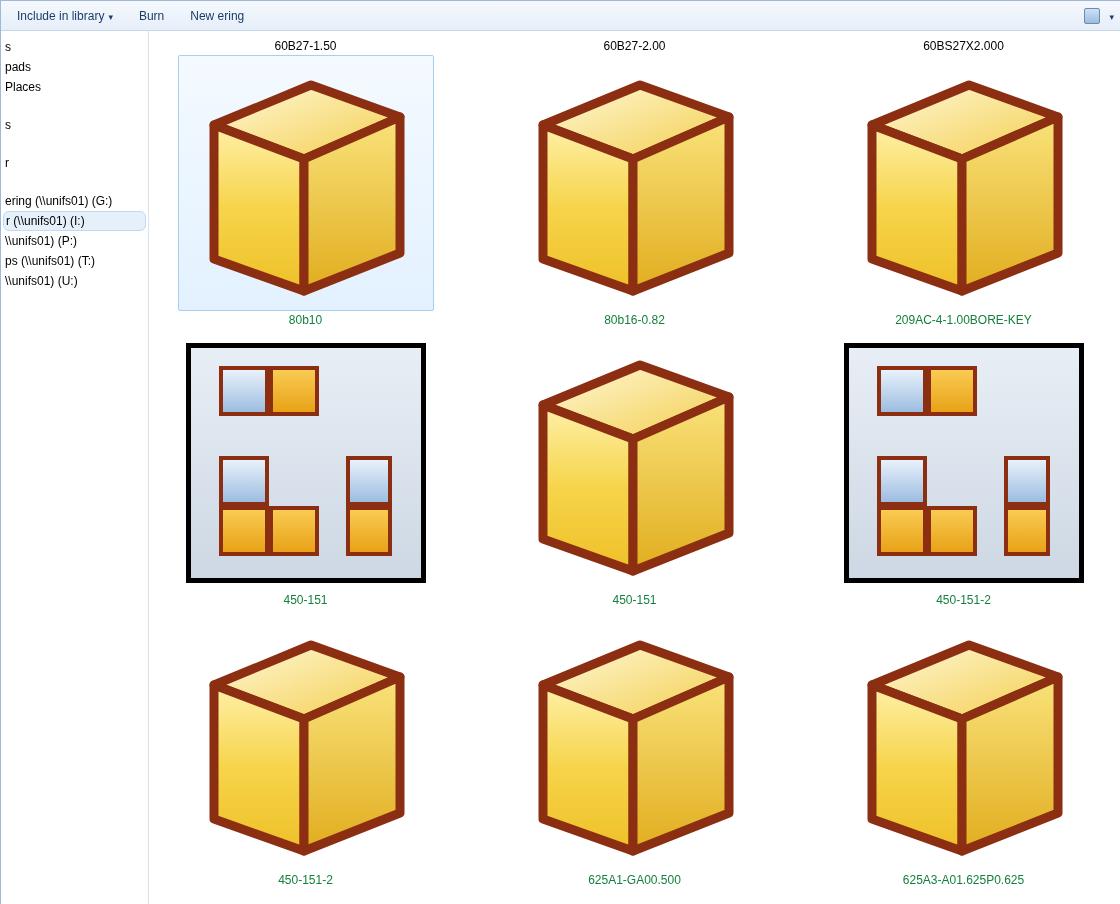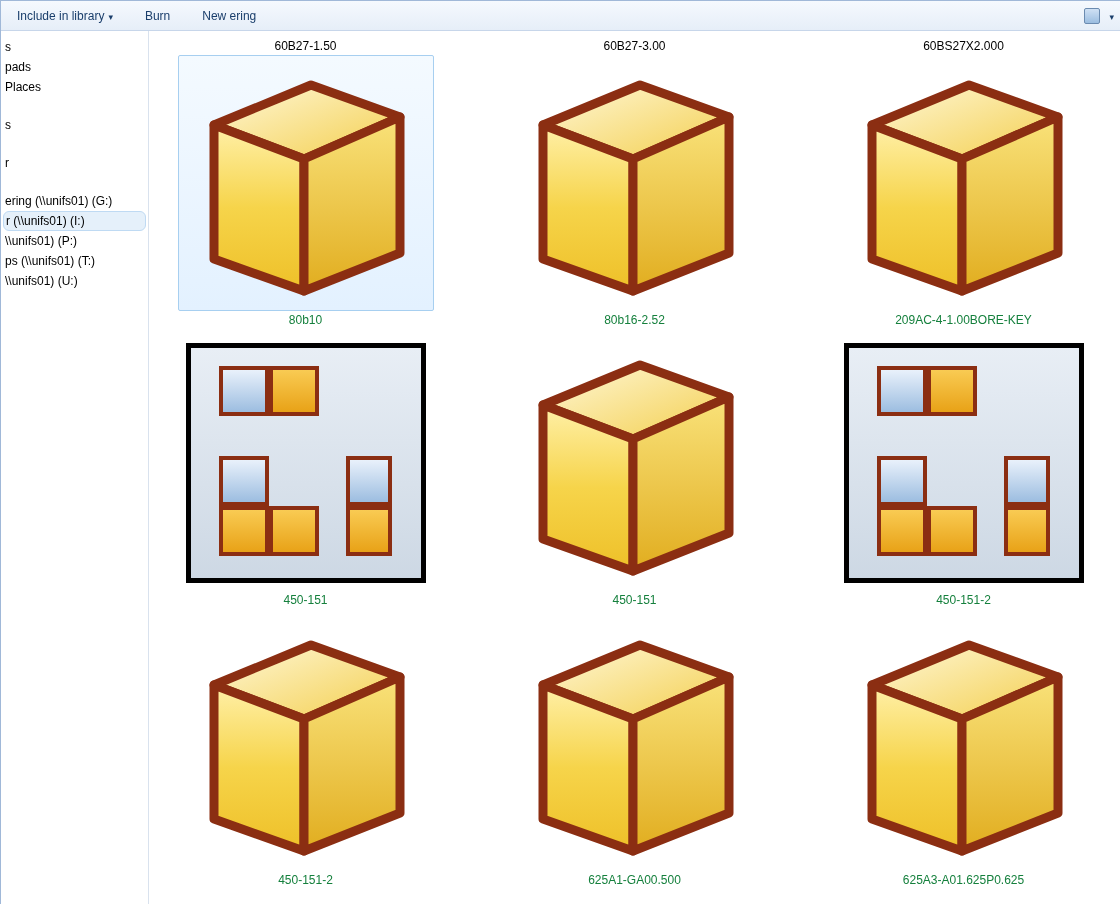--- a/index.html
+++ b/index.html
@@ -17,21 +17,21 @@
   .toolbar {
     height: 30px;
     background: linear-gradient(#f5f9fe, #e6eef8);
     border-bottom: 1px solid #c7d6ea;
     display: flex;
     align-items: center;
     color: #1a3e6b;
     padding: 0 6px;
     justify-content: space-between;
   }
-  .toolbar-left { display: flex; align-items: center; gap: 12px; }
+  .toolbar-left { display: flex; align-items: center; gap: 6px; }
   .toolbar-item {
     padding: 4px 10px;
     color: #1a3e6b;
     cursor: default;
   }
   .toolbar-item.dropdown::after {
     content: "▾";
     font-size: 9px;
     margin-left: 4px;
     color: #1a3e6b;
@@ -180,21 +180,21 @@
               <g stroke="#8b2e12" stroke-width="9" stroke-linejoin="round">
                 <polygon points="28,62 125,22 214,54 118,96" fill="url(#tg0)"></polygon>
                 <polygon points="28,62 118,96 118,228 28,196" fill="url(#fg0)"></polygon>
                 <polygon points="118,96 214,54 214,190 118,228" fill="url(#sg0)"></polygon>
               </g>
             </svg>
           </div>
           <div class="label-bottom">80b10</div>
         </div>
         <div class="file-cell">
-          <div class="label-top">60B27-3.00</div>
+          <div class="label-top">60B27-2.00</div>
           <div class="thumb">
             <svg class="icon-svg" viewBox="0 0 240 240">
               <defs>
                 <linearGradient id="tg1" x1="0" y1="0" x2="1" y2="1">
                   <stop offset="0%" stop-color="#fff8d9"></stop>
                   <stop offset="100%" stop-color="#f3ce4c"></stop>
                 </linearGradient>
                 <linearGradient id="fg1" x1="0" y1="0" x2="0" y2="1">
                   <stop offset="0%" stop-color="#fff0a8"></stop>
                   <stop offset="50%" stop-color="#f6d44a"></stop>
@@ -205,21 +205,21 @@
                   <stop offset="100%" stop-color="#e1ad1f"></stop>
                 </linearGradient>
               </defs>
               <g stroke="#8b2e12" stroke-width="9" stroke-linejoin="round">
                 <polygon points="28,62 125,22 214,54 118,96" fill="url(#tg1)"></polygon>
                 <polygon points="28,62 118,96 118,228 28,196" fill="url(#fg1)"></polygon>
                 <polygon points="118,96 214,54 214,190 118,228" fill="url(#sg1)"></polygon>
               </g>
             </svg>
           </div>
-          <div class="label-bottom">80b16-2.52</div>
+          <div class="label-bottom">80b16-0.82</div>
         </div>
         <div class="file-cell">
           <div class="label-top">60BS27X2.000</div>
           <div class="thumb">
             <svg class="icon-svg" viewBox="0 0 240 240">
               <defs>
                 <linearGradient id="tg2" x1="0" y1="0" x2="1" y2="1">
                   <stop offset="0%" stop-color="#fff8d9"></stop>
                   <stop offset="100%" stop-color="#f3ce4c"></stop>
                 </linearGradient>

